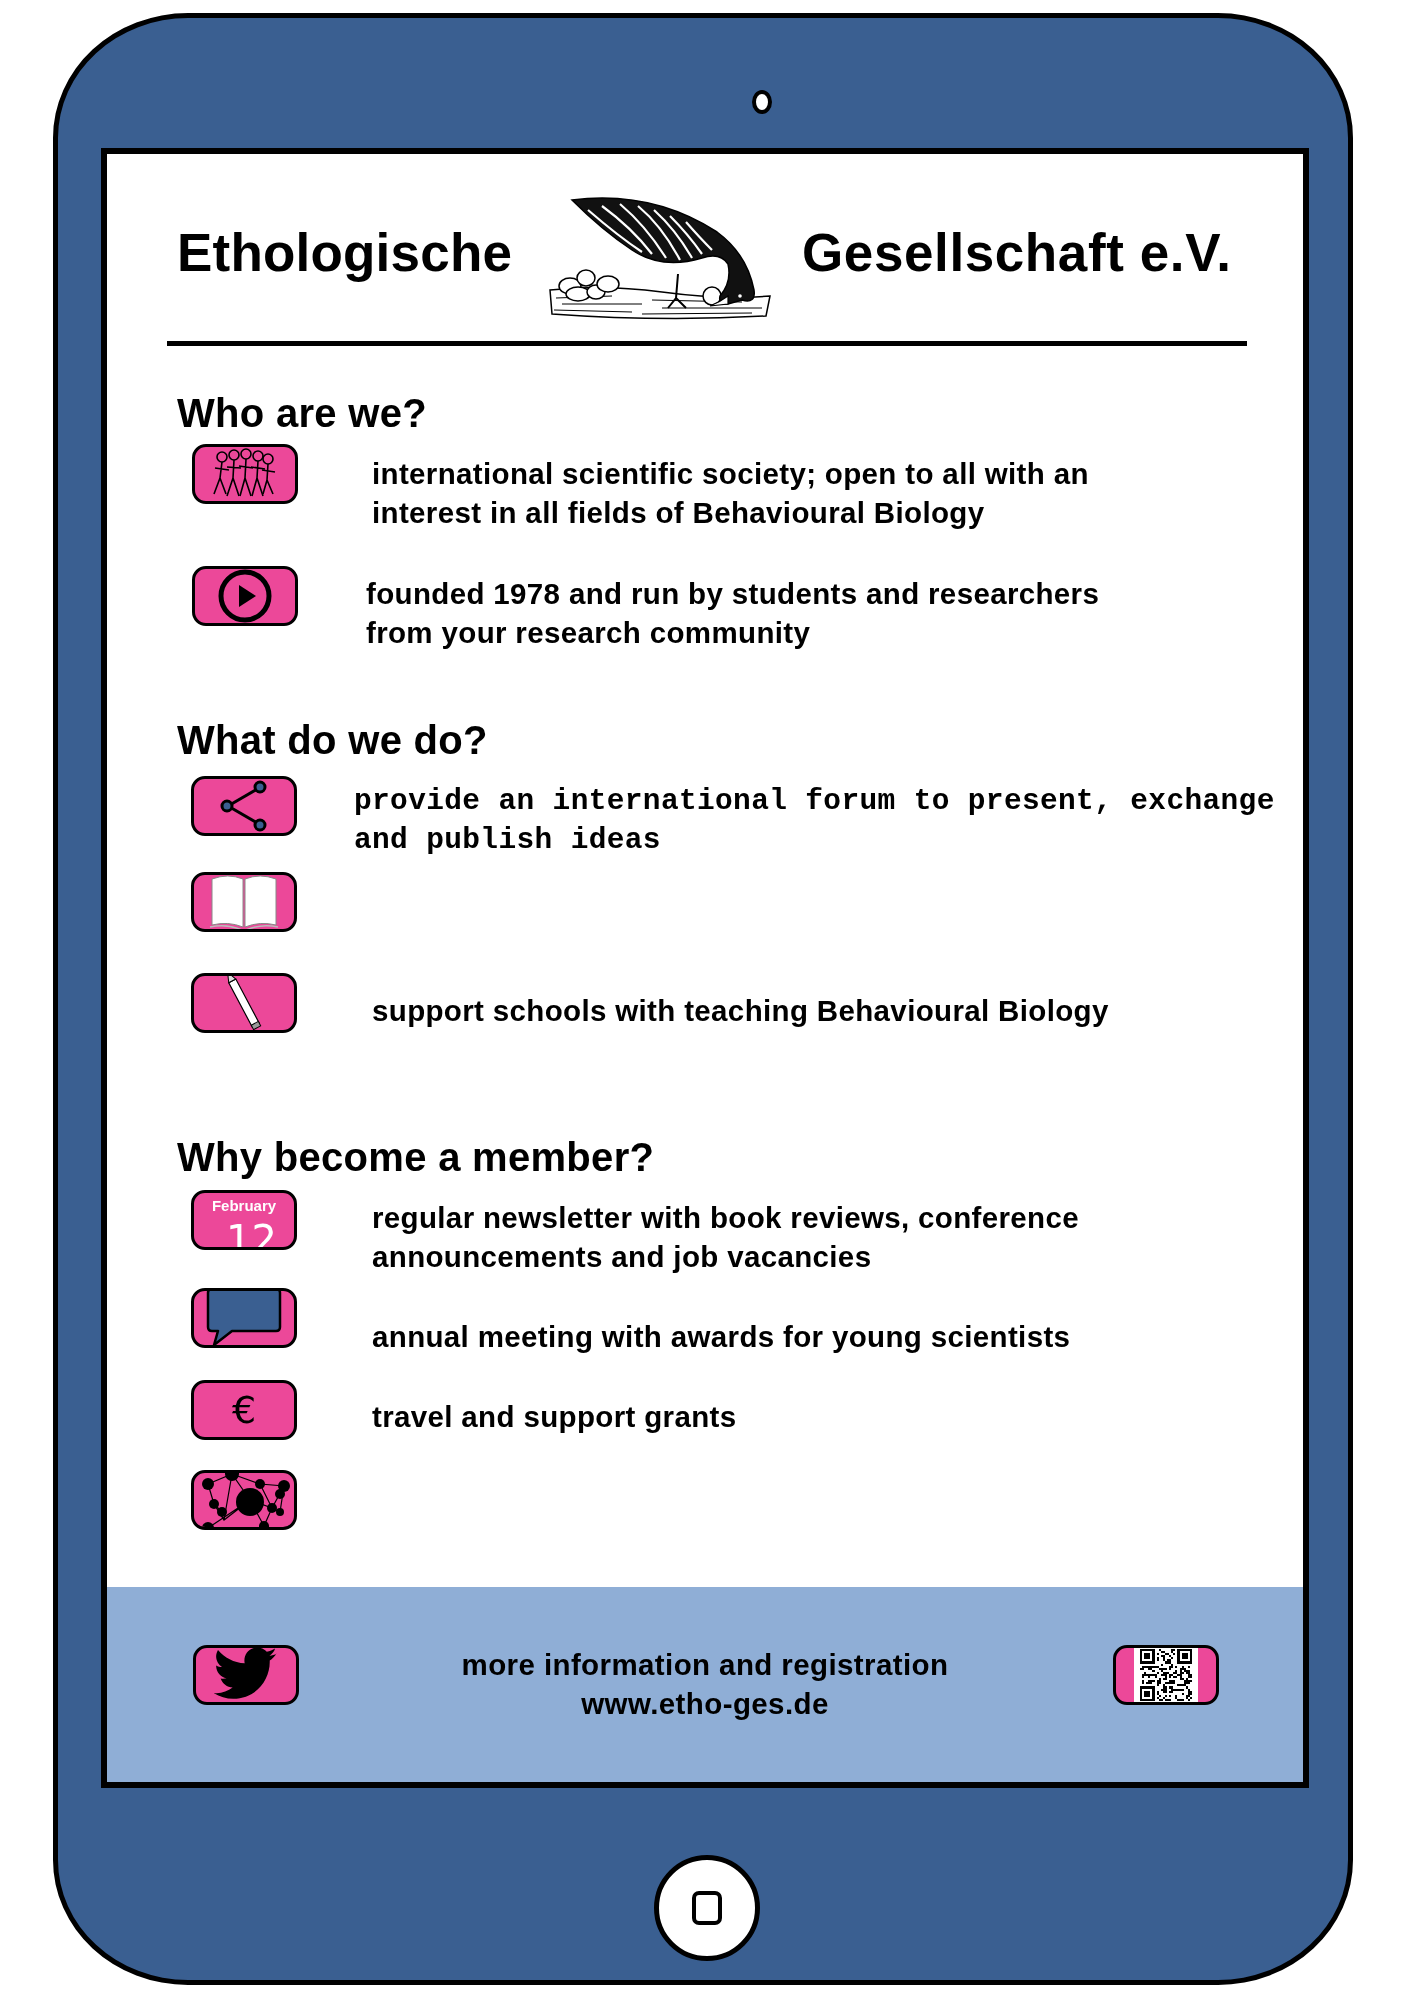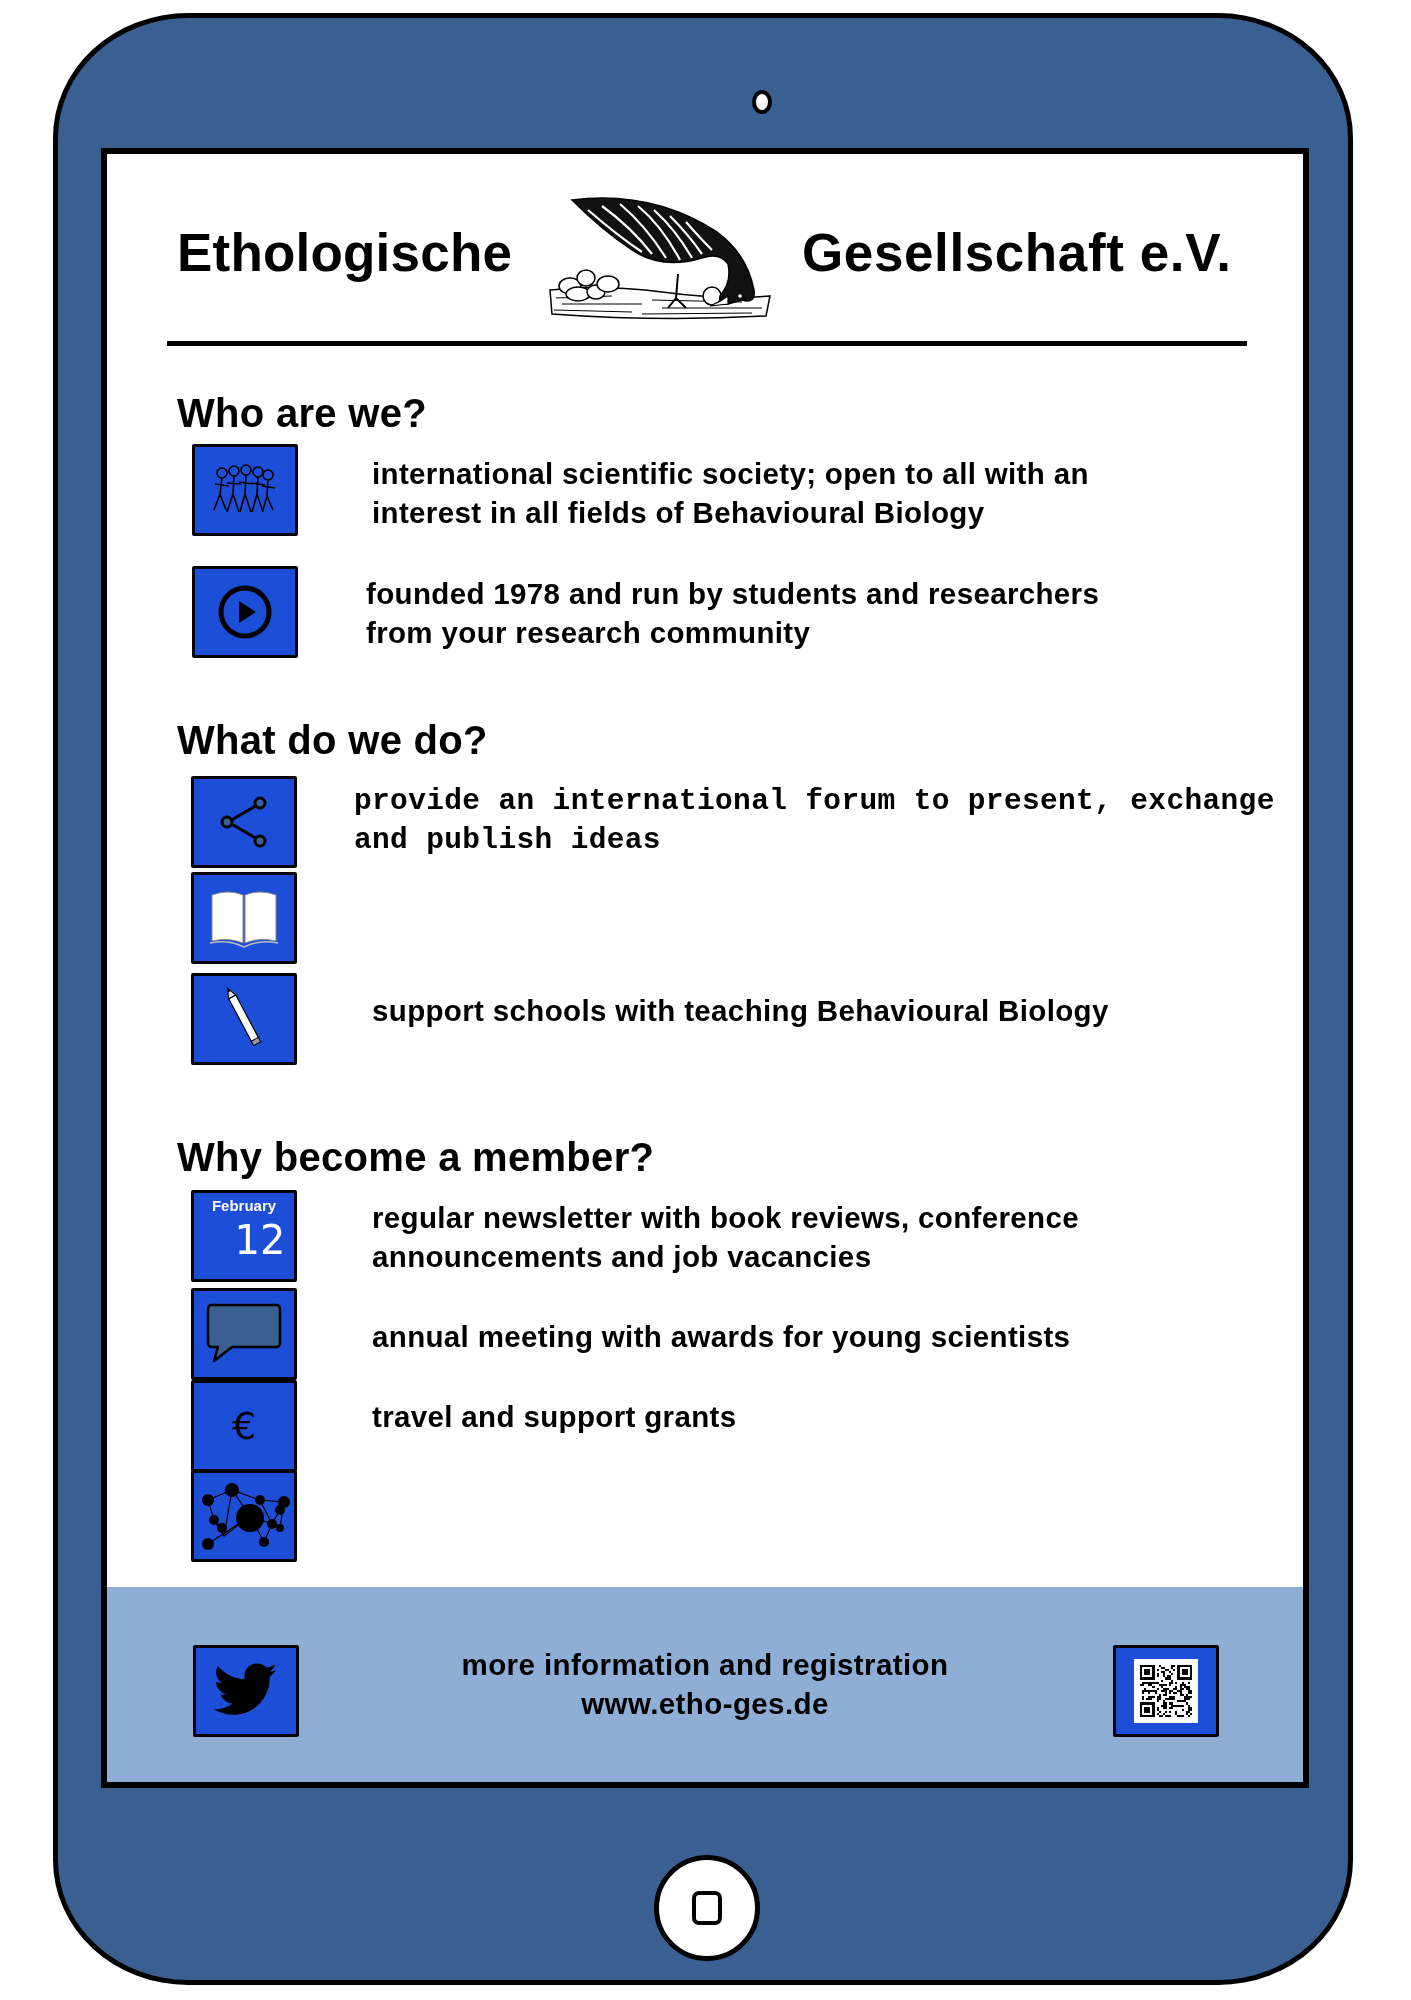--- a/index.html
+++ b/index.html
@@ -19,28 +19,28 @@
   
   .abs { position: absolute; }
   .title { font-weight: bold; font-size: 53px; line-height: 1; white-space: nowrap; letter-spacing: 0.2px; }
   .title-left { left: 70px; top: 72px; }
   .title-right { left: 695px; top: 72px; letter-spacing: 0.6px; }
   .logo { left: 435px; top: 38px; width: 232px; height: 130px; }
   .rule { left: 60px; top: 187px; width: 1080px; height: 5px; background: #000; }
 
   .heading { font-weight: bold; font-size: 40px; line-height: 1; white-space: nowrap; letter-spacing: 0.3px; }
   .item-text { font-weight: bold; font-size: 29.5px; line-height: 39px; white-space: nowrap; letter-spacing: 0.35px; }
-  .icon-box { width: 106px; height: 92px; background: #1d4ed8; border: 3px solid #000; border-radius: 2px; box-sizing: border-box;
+  .icon-box { width: 106px; height: 60px; background: #ec4899; border: 3px solid #000; border-radius: 14px; box-sizing: border-box;
               display: flex; align-items: center; justify-content: center; overflow: hidden; }
   .icon-box svg { display: block; }
 
   .footer-band { left: 0; top: 1433px; width: 1196px; height: 200px; background: #8faed6; }
   .footer-text { font-weight: bold; font-size: 29.5px; line-height: 39px; text-align: center; width: 700px; left: 248px; letter-spacing: 0.4px; }
   .cal-month { color: #fff; font-weight: bold; font-size: 15px; line-height: 1; position: absolute; top: 5px; left: 0; right: 0; text-align: center; }
-  .cal-day { color: #fff; font-size: 40px; line-height: 1; position: absolute; top: 27px; left: 0; right: 0; text-align: center; font-family: "DejaVu Sans", sans-serif; font-weight: normal; padding-left: 32px; }
+  .cal-day { color: #fff; font-size: 40px; line-height: 1; position: absolute; top: 27px; left: 0; right: 0; font-family: "DejaVu Sans", sans-serif; font-weight: normal; padding-left: 32px; }
   .euro { font-size: 38px; line-height: 1; color: #000; font-family: "DejaVu Sans", sans-serif; }
   .qr-white { width: 64px; height: 64px; background: #fff; display: flex; align-items: center; justify-content: center; }
 </style>
 </head>
 <body>
 
 <div class="device">
   <div class="camera"></div>
 </div>
 

